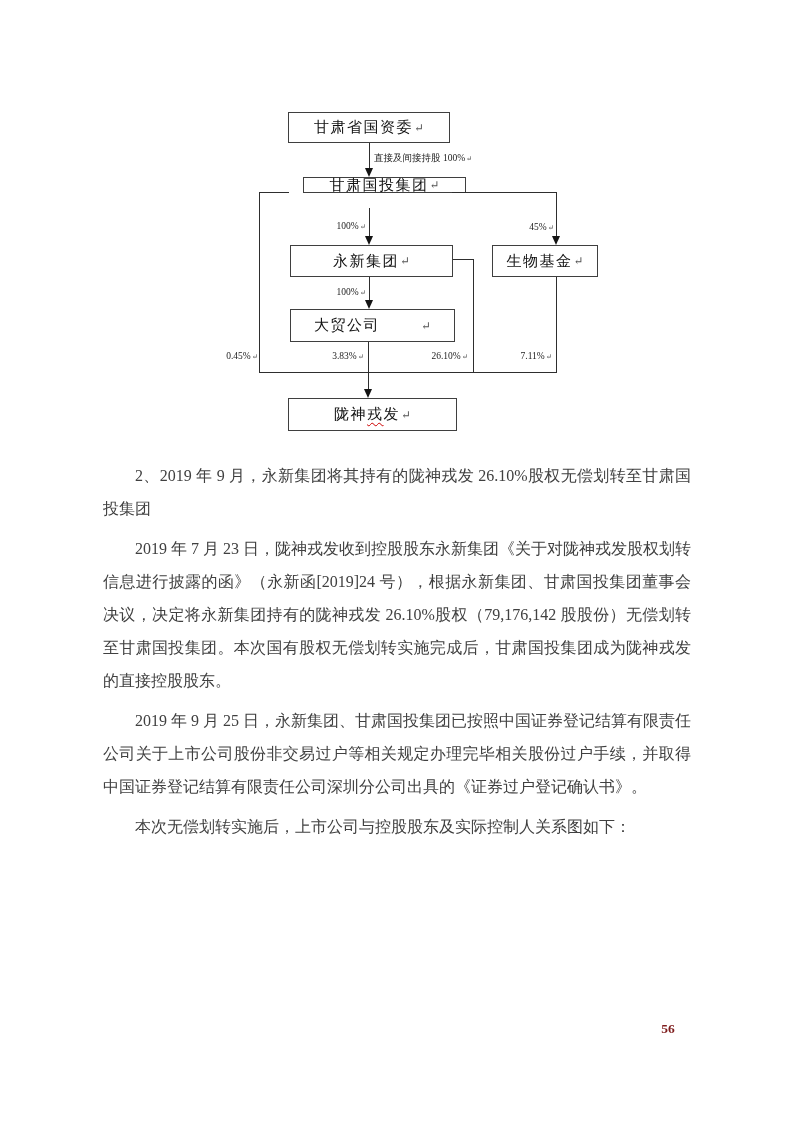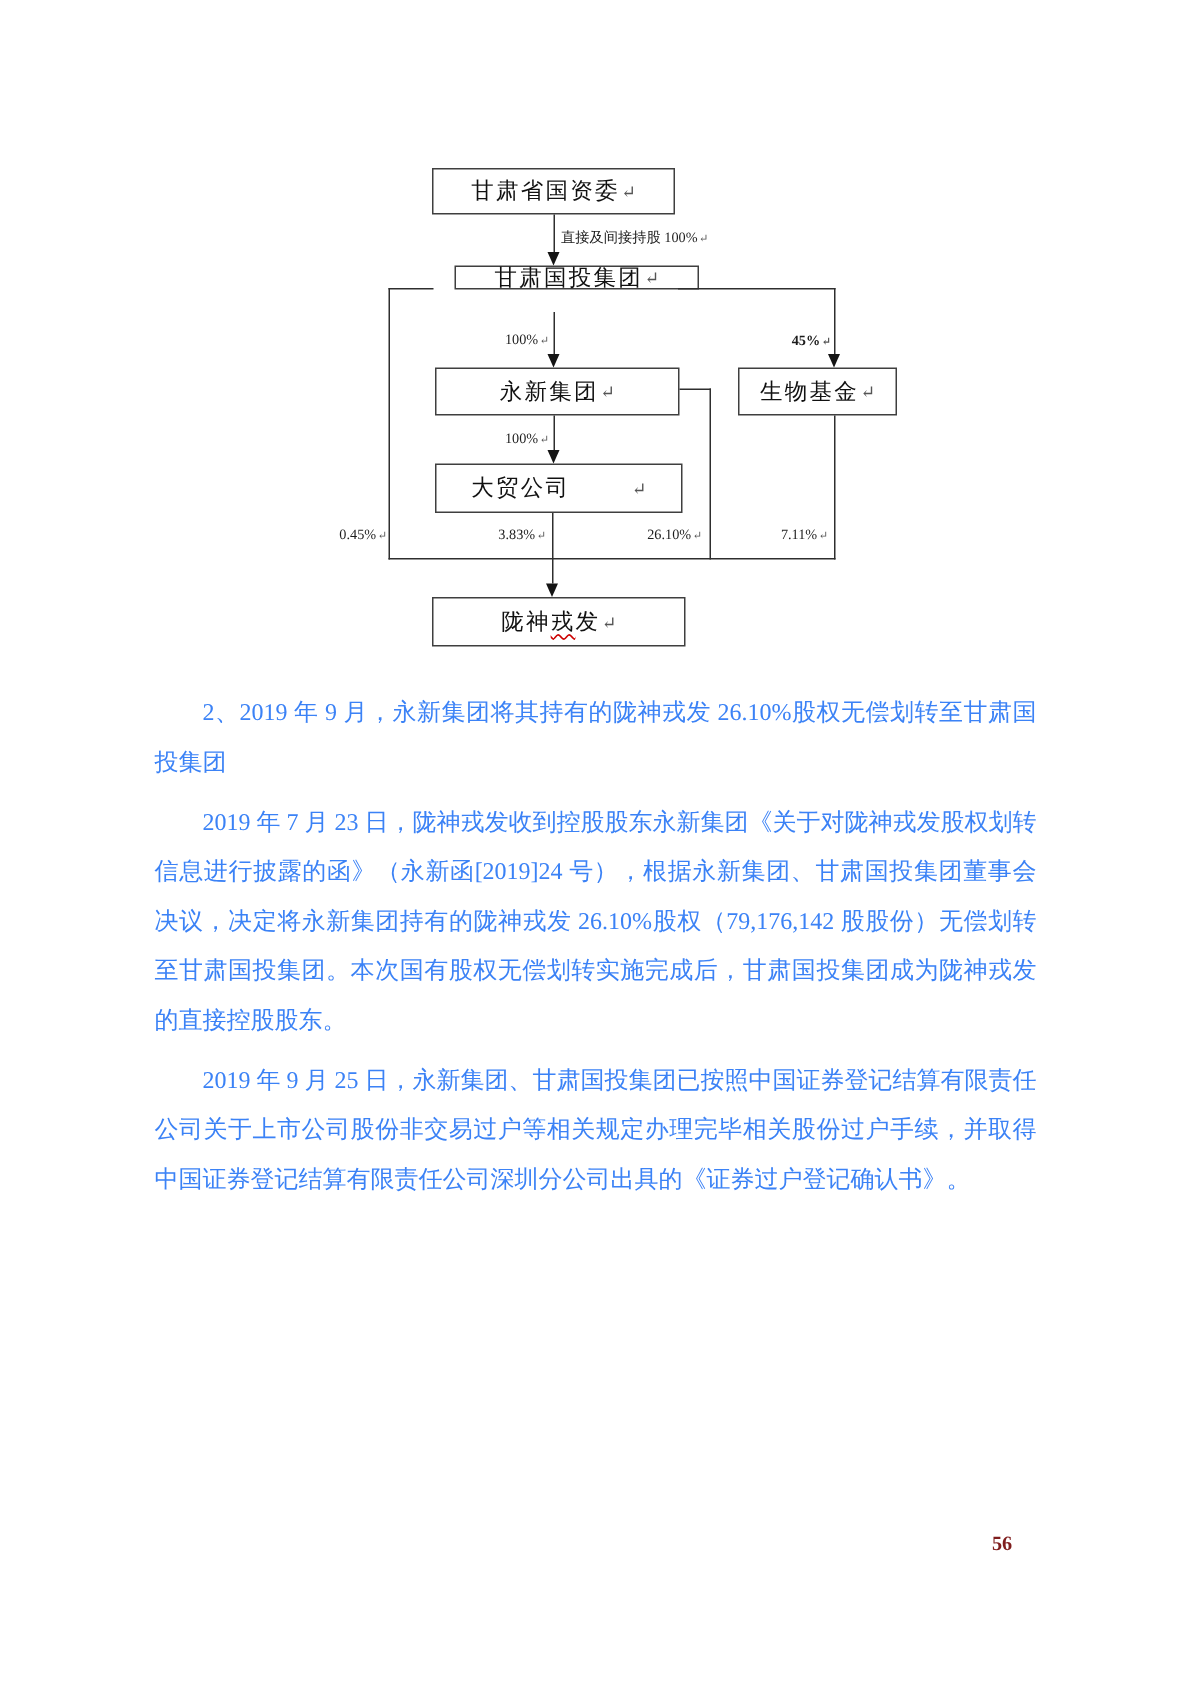--- a/index.html
+++ b/index.html
@@ -31,21 +31,21 @@
   .lbl.r { text-align:right; }
   .ret { font-size:0.78em; color:#555; margin-left:1px; letter-spacing:0; }
   .wavy-error {
     text-decoration:underline; text-decoration-style:wavy;
     text-decoration-color:#cc0000; text-decoration-thickness:1px;
     text-underline-offset:3px;
   }
   
   .bodytext {
     position:absolute; left:103px; top:459px; width:588px;
-    font-size:16px; line-height:33px; text-align:justify; color:#3b82f6;
+    font-size:16px; line-height:33px; text-align:justify; color:#404040;
   }
   .bodytext p { margin:0 0 7px 0; text-indent:2em; }
   
   .pagenum {
     position:absolute; left:650px; top:1021px; width:36px; text-align:center;
     font-weight:bold; font-size:13.5px; color:#7f1d1d;
   }
 </style>
 </head>
 <body>
@@ -92,21 +92,21 @@
 
     <div class="vline" style="left:368.5px;top:208px;height:28px;"></div>
     <div class="arrowhead" style="left:364.5px;top:236px;"></div>
     <div class="lbl r" style="left:322px;top:221px;width:44px;">
       <span>100%</span><span class="ret">↵</span>
     </div>
 
     <div class="hline" style="left:452px;top:191.5px;width:105px;"></div>
     <div class="vline" style="left:555.5px;top:192px;height:44px;"></div>
     <div class="arrowhead" style="left:551.5px;top:236px;"></div>
-    <div class="lbl r" style="left:512px;top:222px;width:42px;font-weight:bold;">
+    <div class="lbl r" style="left:512px;top:222px;width:42px;">
       <span>45%</span><span class="ret">↵</span>
     </div>
 
     <div class="vline" style="left:368.5px;top:277px;height:23px;"></div>
     <div class="arrowhead" style="left:364.5px;top:300px;"></div>
     <div class="lbl r" style="left:322px;top:287px;width:44px;">
       <span>100%</span><span class="ret">↵</span>
     </div>
 
     <div class="hline" style="left:259px;top:191.5px;width:30px;"></div>
@@ -133,17 +133,18 @@
     <div class="lbl r" style="left:320px;top:351px;width:44px;">
       <span>3.83%</span><span class="ret">↵</span>
     </div>
 
   </div>
 
   <div class="bodytext">
     <p>2、2019 年 9 月，永新集团将其持有的陇神戎发 26.10%股权无偿划转至甘肃国投集团</p>
     <p>2019 年 7 月 23 日，陇神戎发收到控股股东永新集团《关于对陇神戎发股权划转信息进行披露的函》（永新函[2019]24 号），根据永新集团、甘肃国投集团董事会决议，决定将永新集团持有的陇神戎发 26.10%股权（79,176,142 股股份）无偿划转至甘肃国投集团。本次国有股权无偿划转实施完成后，甘肃国投集团成为陇神戎发的直接控股股东。</p>
     <p>2019 年 9 月 25 日，永新集团、甘肃国投集团已按照中国证券登记结算有限责任公司关于上市公司股份非交易过户等相关规定办理完毕相关股份过户手续，并取得中国证券登记结算有限责任公司深圳分公司出具的《证券过户登记确认书》。</p>
+    <p>本次无偿划转实施后，上市公司与控股股东及实际控制人关系图如下：</p>
   </div>
 
   <div class="pagenum">56</div>
 
 </div>
 
 </body></html>

